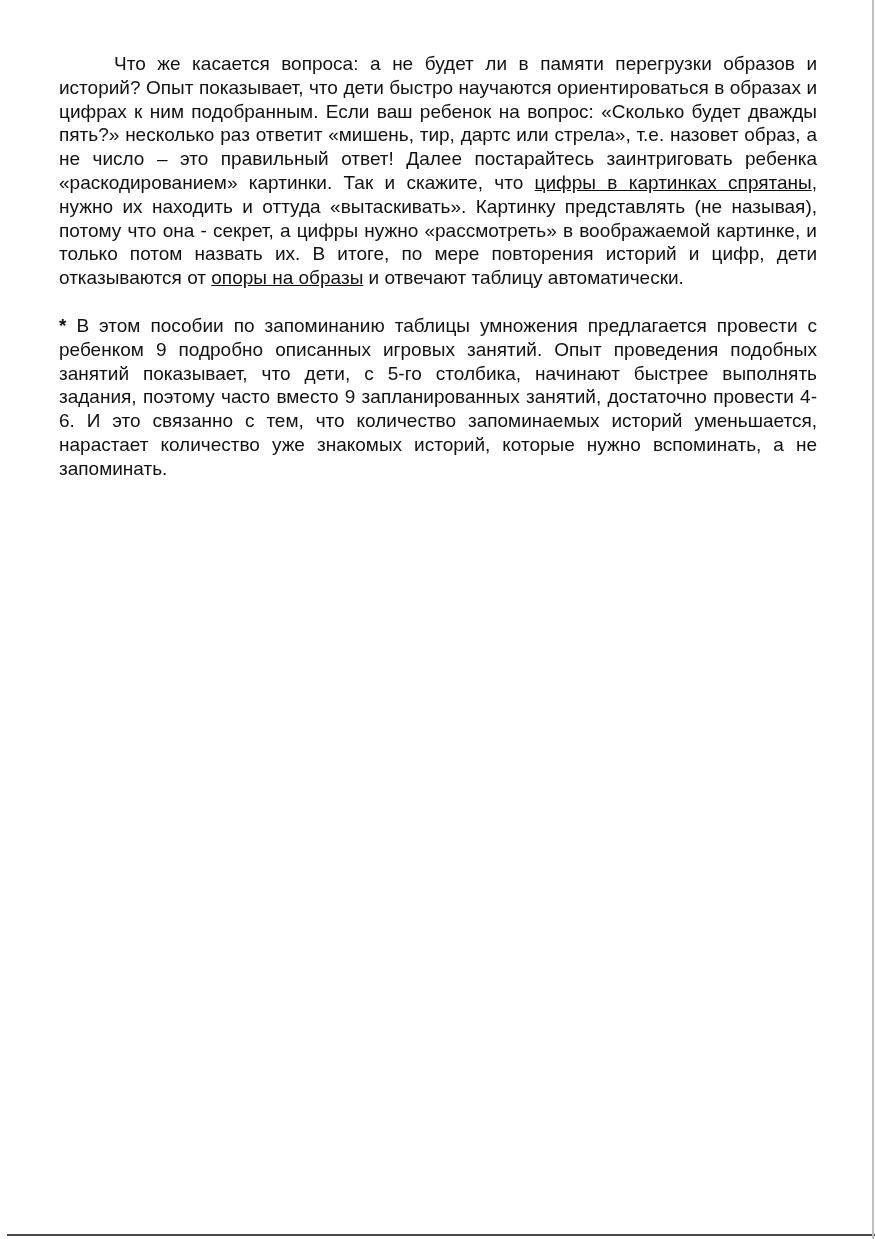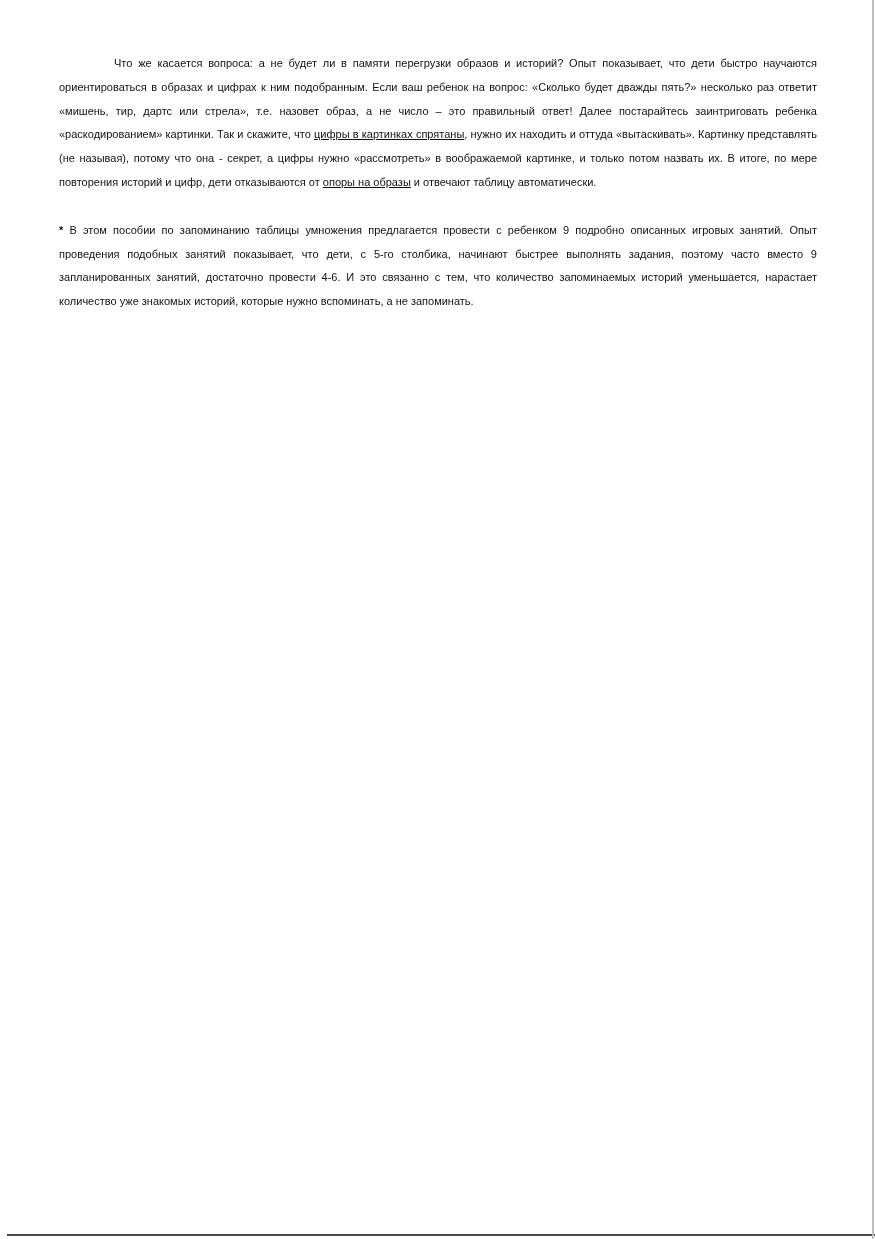--- a/index.html
+++ b/index.html
@@ -16,21 +16,21 @@
     background:var(--page-bg);
     overflow:hidden;
     font-family:"Liberation Sans", sans-serif;
   }
   .doc-body{
     position:absolute;
     left:59px;
     right:58px;
     top:52px;
     color:var(--text-color);
-    font-size:11px;
+    font-size:19px;
     line-height:23.8px;
     text-align:justify;
   }
   .para{
     margin:0 0 24px 0;
   }
   .para.indent{
     text-indent:55px;
   }
   .u{text-decoration:underline;}

